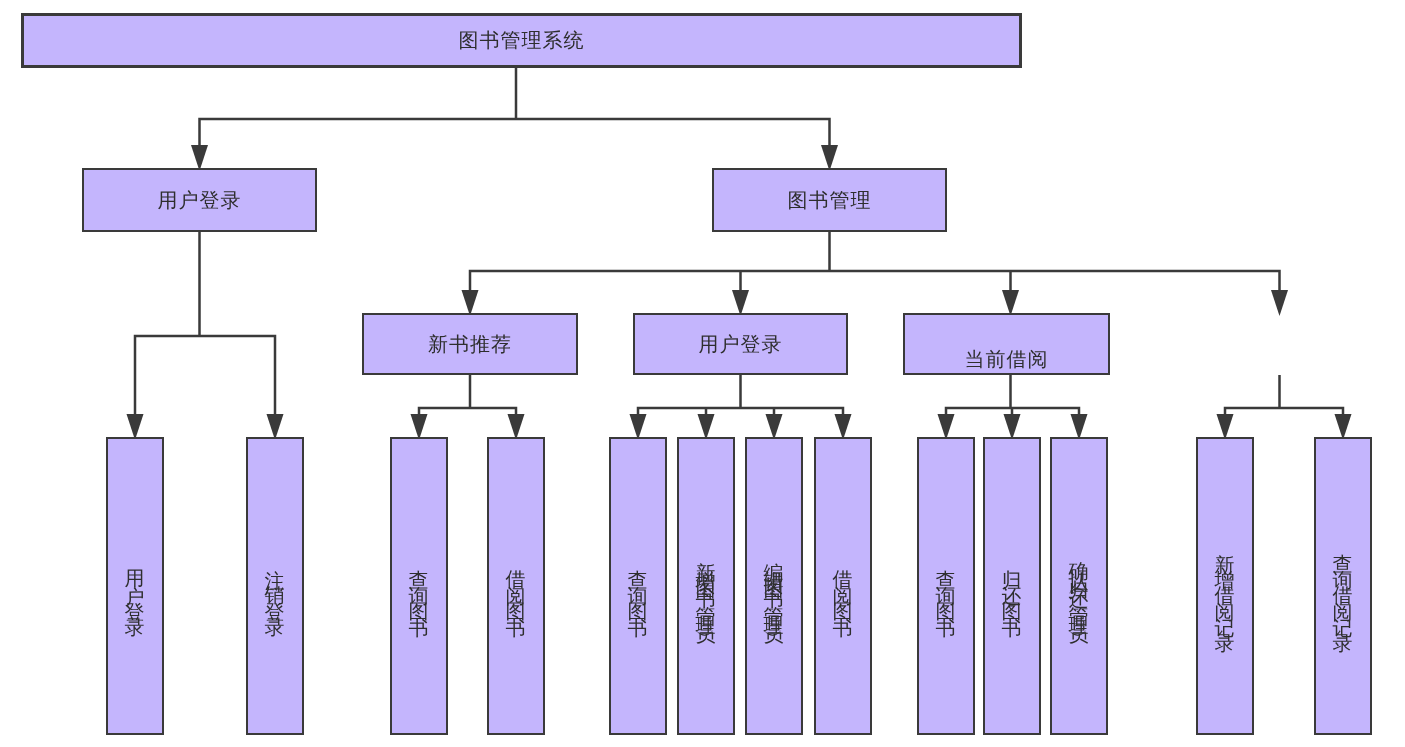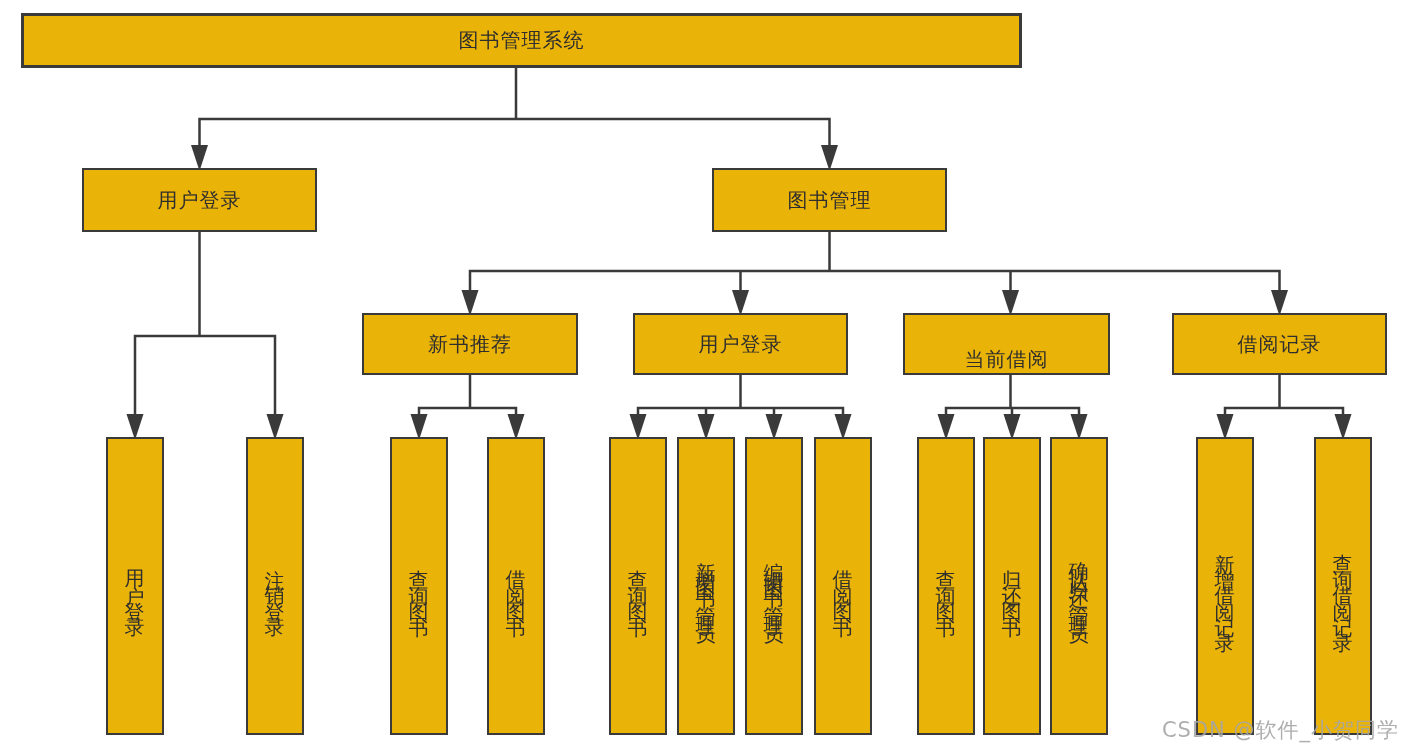--- a/index.html
+++ b/index.html
@@ -20,21 +20,21 @@
     left: 0;
     top: 0;
     width: 1405px;
     height: 747px;
     z-index: 1;
   }
   .box {
     position: absolute;
     box-sizing: border-box;
     border: 2.5px solid #3a3a3a;
-    background: #eab308;
+    background: #c4b5fd;
     display: flex;
     align-items: center;
     justify-content: center;
     z-index: 2;
     color: #2e2e2e;
     font-size: 20px;
   }
   .box.root { border-width: 3px; }
   .hlabel {
     white-space: nowrap;
@@ -110,23 +110,20 @@
 
   <div class="box" style="left:712px; top:168px; width:235px; height:64px;">
     <span class="hlabel">图书管理</span>
   </div>
   <div class="box" style="left:633px; top:313px; width:215px; height:62px;">
     <span class="hlabel">用户登录</span>
   </div>
   <div class="box" style="left:903px; top:313px; width:207px; height:62px;align-items:flex-end;">
     <span class="hlabel">当前借阅</span>
   </div>
-  <div class="box" style="left:1172px; top:313px; width:215px; height:62px;">
-    <span class="hlabel">借阅记录</span>
-  </div>
 
   <div class="box leaf" style="left:106px; top:437px; width:58px; height:298px;">
     <span class="vtext">用户登录</span>
   </div>
   <div class="box leaf" style="left:246px; top:437px; width:58px; height:298px;">
     <span class="vtext">注销登录</span>
   </div>
 
   <div class="box leaf" style="left:390px; top:437px; width:58px; height:298px;">
     <span class="vtext">查询图书</span>
@@ -158,15 +155,14 @@
     <span class="vtext">确认归还（管理员）</span>
   </div>
 
   <div class="box leaf" style="left:1196px; top:437px; width:58px; height:298px;">
     <span class="vtext">新增借阅记录</span>
   </div>
   <div class="box leaf" style="left:1314px; top:437px; width:58px; height:298px;">
     <span class="vtext">查询借阅记录</span>
   </div>
 
-  <div class="watermark">CSDN @软件_小贺同学</div>
 
 </div>
 
 </body></html>

